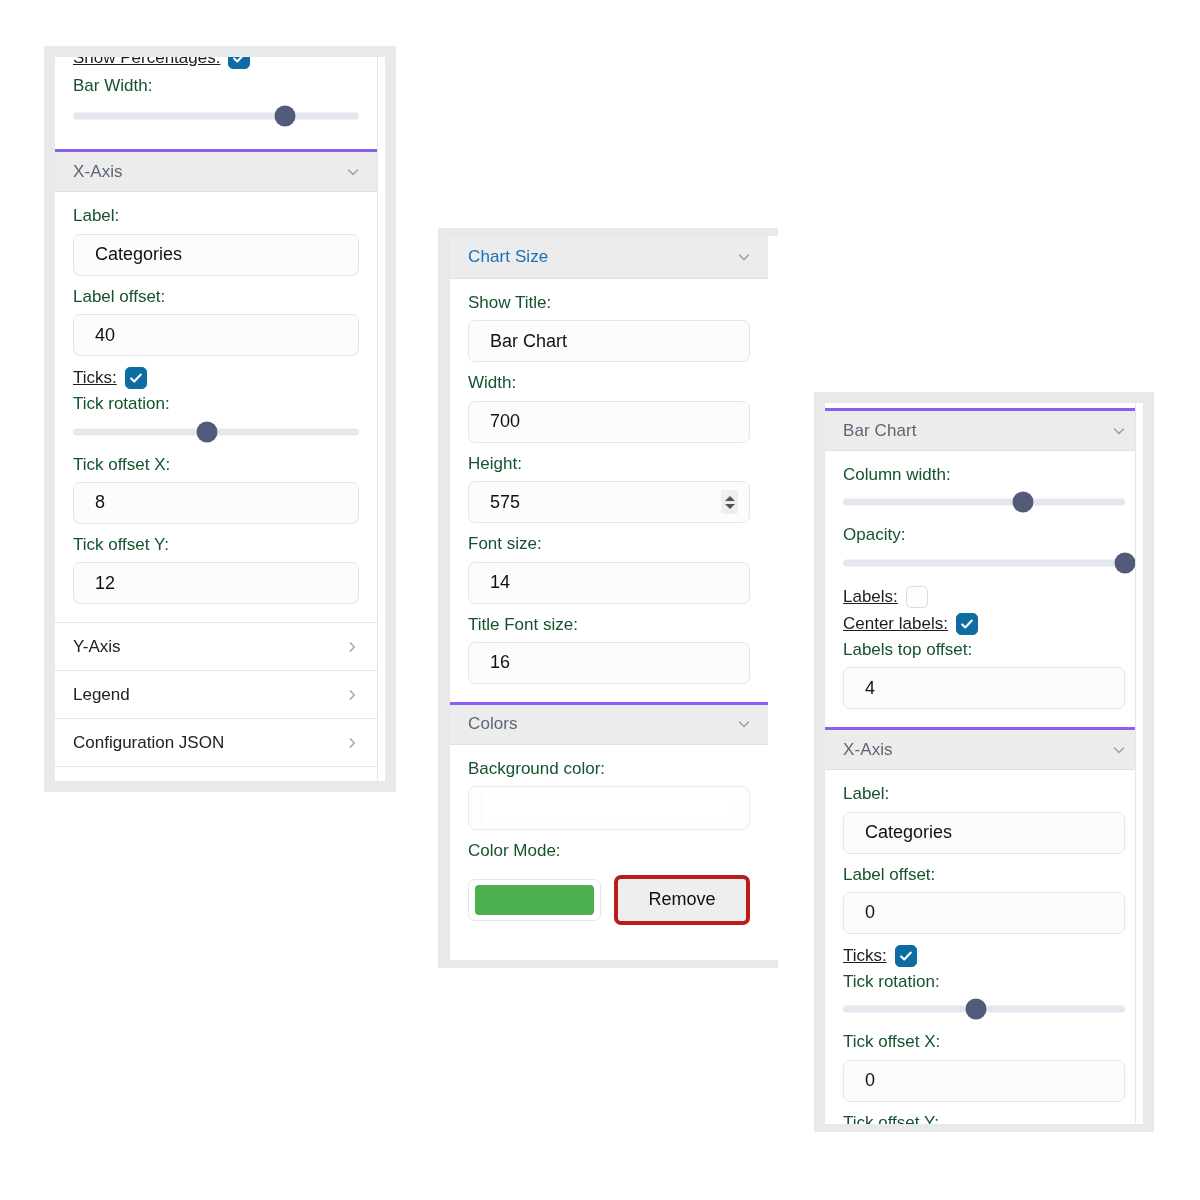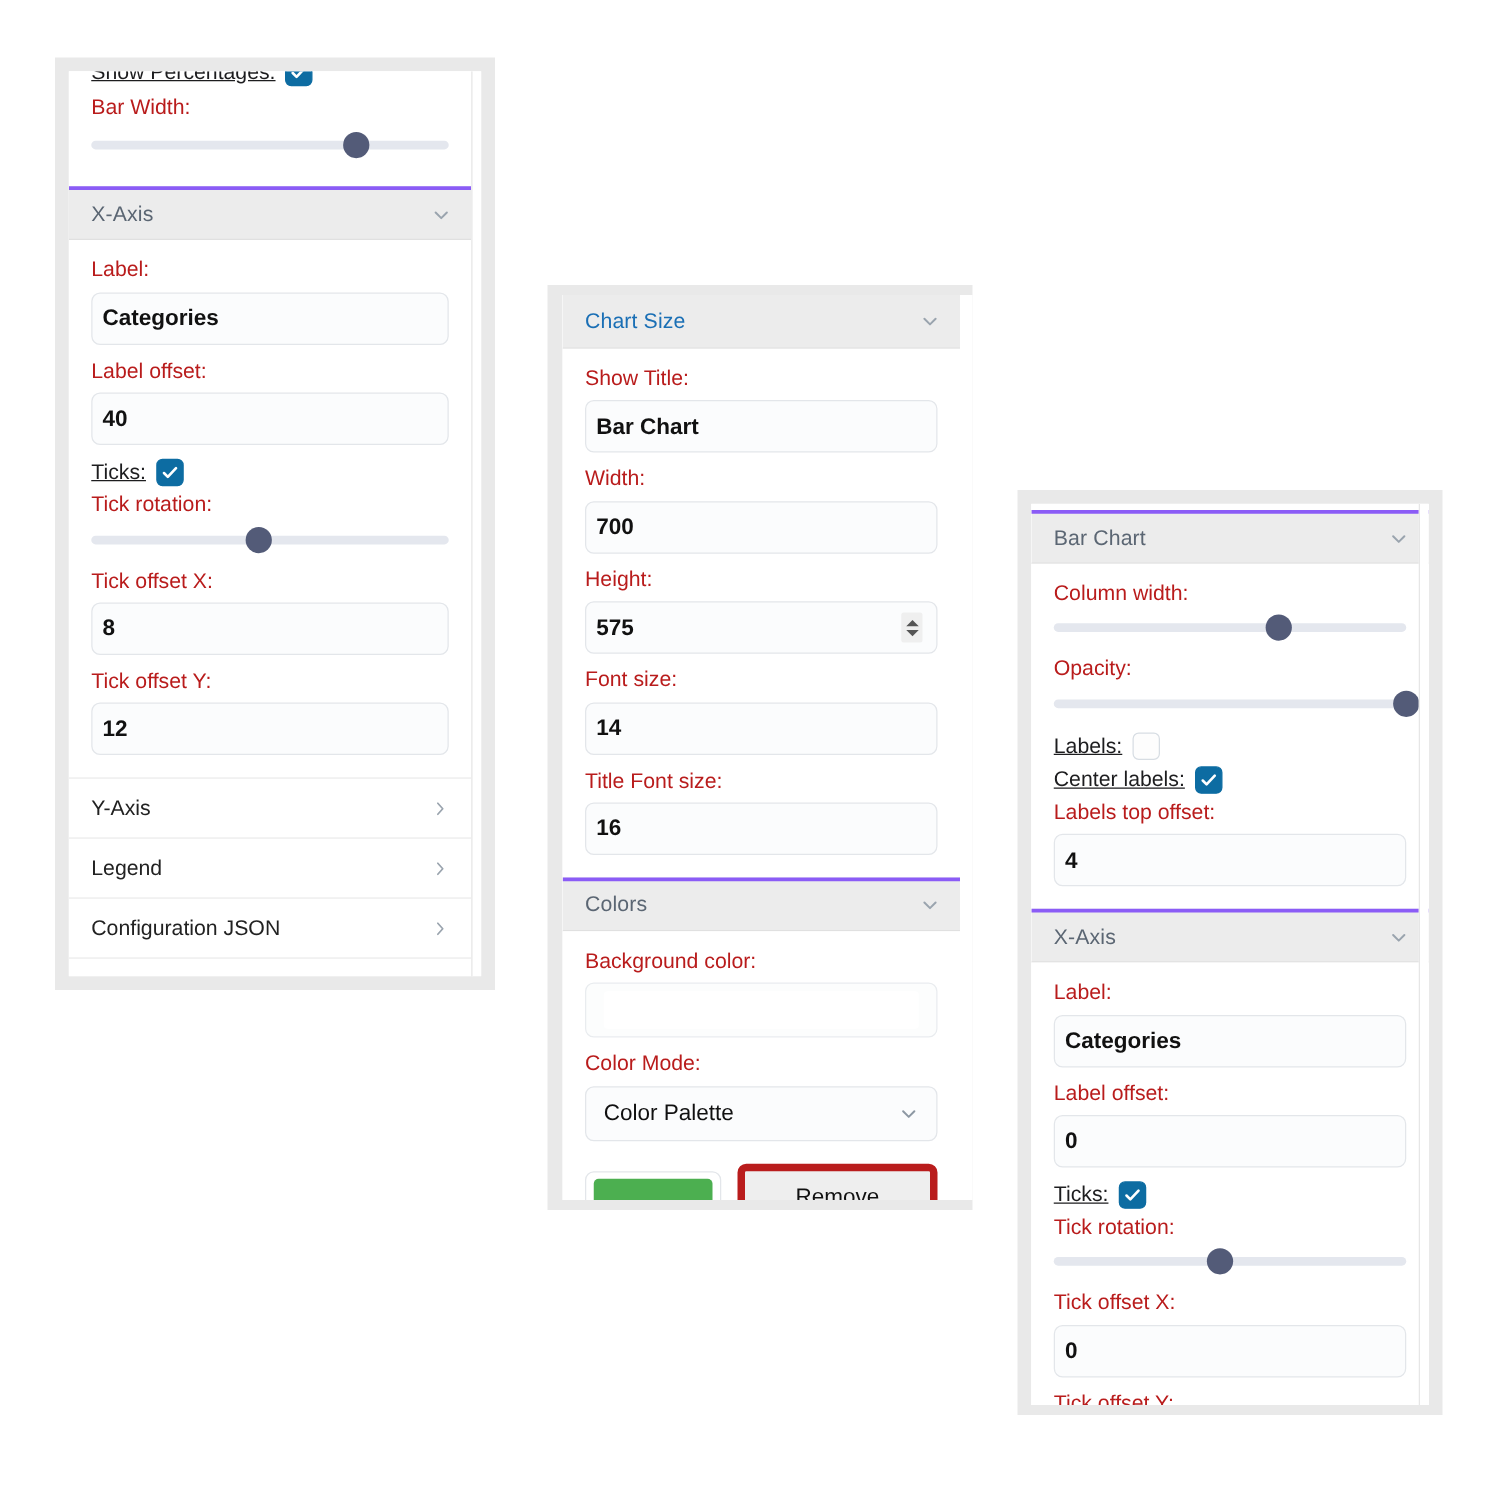--- a/index.html
+++ b/index.html
@@ -96,41 +96,40 @@
 
   
   .sec-body {
     padding: 14px 18px 14px 18px;
     box-sizing: border-box;
     background: #ffffff;
   }
 
   .fld-label {
     font-size: 17px;
-    color: #b91c1c;
+    color: #14532d;
     margin: 0 0 7px 0;
     line-height: 1.2;
   }
   .fld-label.tight { margin-bottom: 4px; }
 
   .txtfield {
     width: 100%;
     height: 42px;
     box-sizing: border-box;
     border: 1px solid #e3e6ea;
     border-radius: 7px;
     background: #fbfcfd;
     display: flex;
     align-items: center;
-    padding: 0 8px;
+    padding: 0 21px;
     font-size: 18px;
     color: #111;
     margin-bottom: 11px;
     position: relative;
-    font-weight: bold;
   }
 
   .spinner {
     position: absolute;
     right: 11px;
     top: 50%;
     transform: translateY(-50%);
     width: 17px;
     height: 24px;
     background: #efefef;
@@ -240,22 +239,22 @@
   }
   .swatch {
     width: 100%;
     height: 100%;
     border-radius: 4px;
   }
   .btn-remove {
     flex: 0 0 auto;
     height: 42px;
     min-width: 100px;
-    padding: 0 24px;
-    border: 6px solid #b91c1c;
+    padding: 0 14px;
+    border: 4px solid #b91c1c;
     border-radius: 7px;
     background: #eeeeee;
     font-size: 18px;
     color: #111;
     font-family: "Liberation Sans", sans-serif;
     cursor: pointer;
     display: flex;
     align-items: center;
     justify-content: center;
   }
@@ -417,26 +416,20 @@
           </svg>
         </div>
 
         <div class="sec-body">
           <div class="fld-label">Background color:</div>
           <div class="colorfield">
             <span class="cf-inner" id="bg-color-swatch" style="background: rgb(255, 255, 255);"></span>
           </div>
 
           <div class="fld-label">Color Mode:</div>
-          <div class="selectfield">
-            <span>Color Palette</span>
-            <svg class="chev" viewBox="0 0 16 16" fill="none" stroke="currentColor" stroke-width="1.6" stroke-linecap="round" stroke-linejoin="round">
-              <path d="M3.5 6 L8 10.5 L12.5 6"></path>
-            </svg>
-          </div>
 
           <div class="spacer-sm"></div>
 
           <div class="swatch-row">
             <span class="swatch-box">
               <span class="swatch" id="palette-swatch-0" style="background: rgb(76, 175, 80);"></span>
             </span>
             <span class="btn-remove">Remove</span>
           </div>
 

